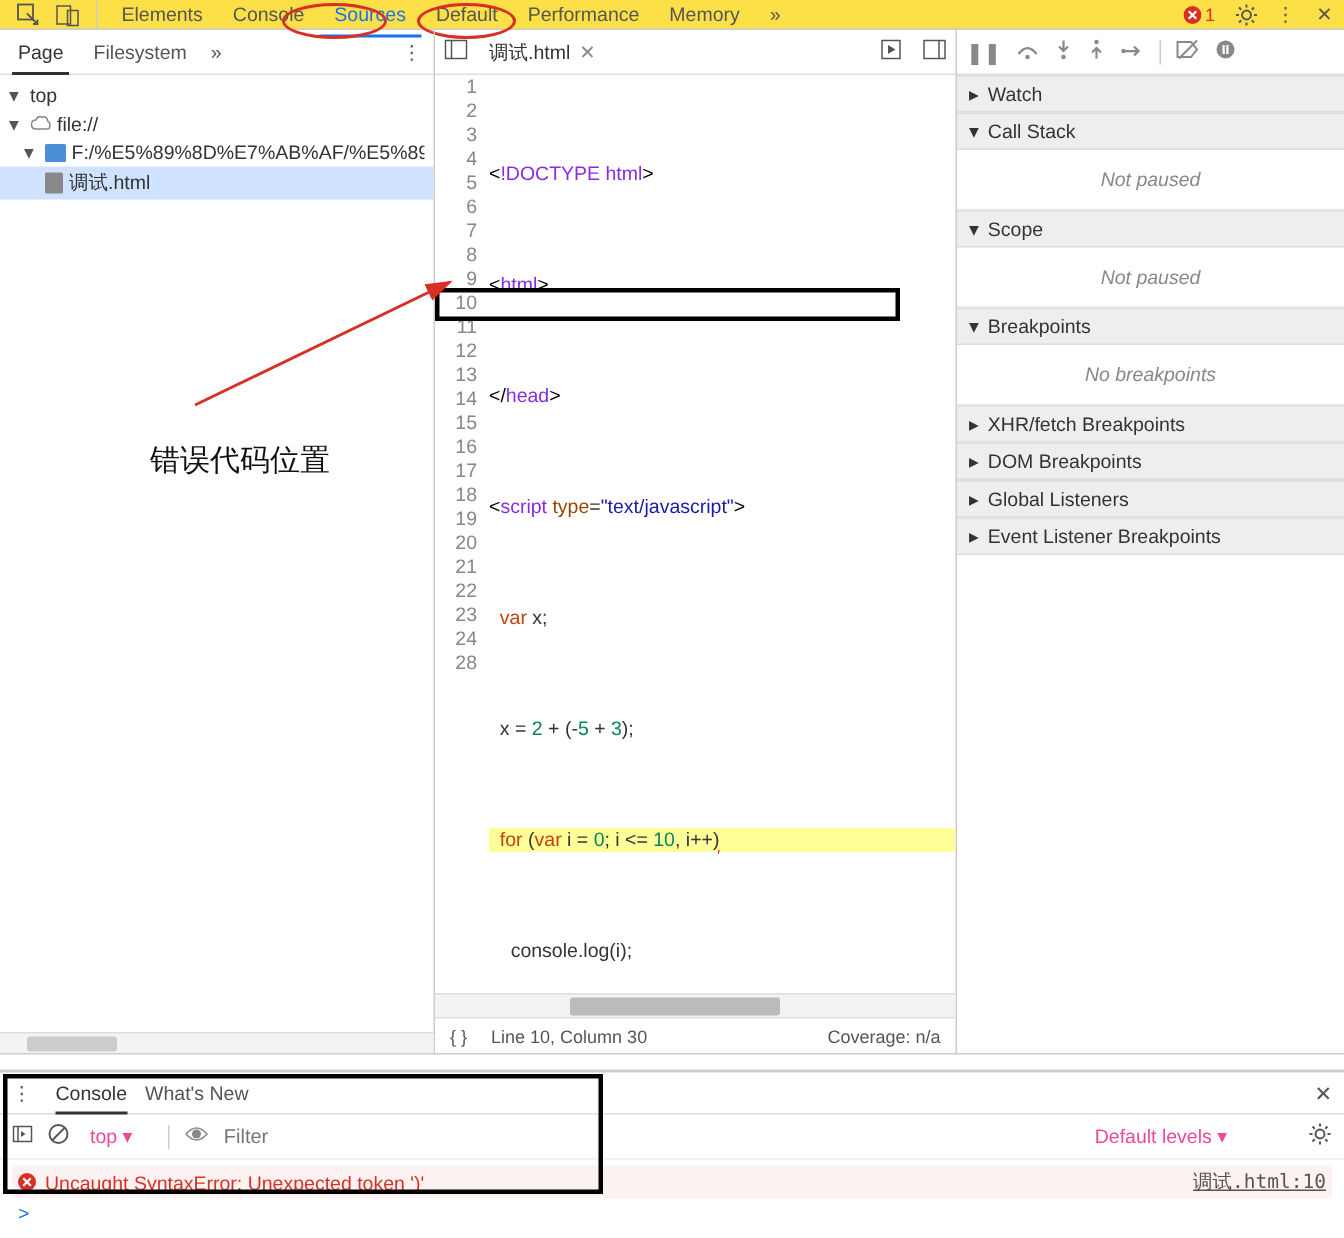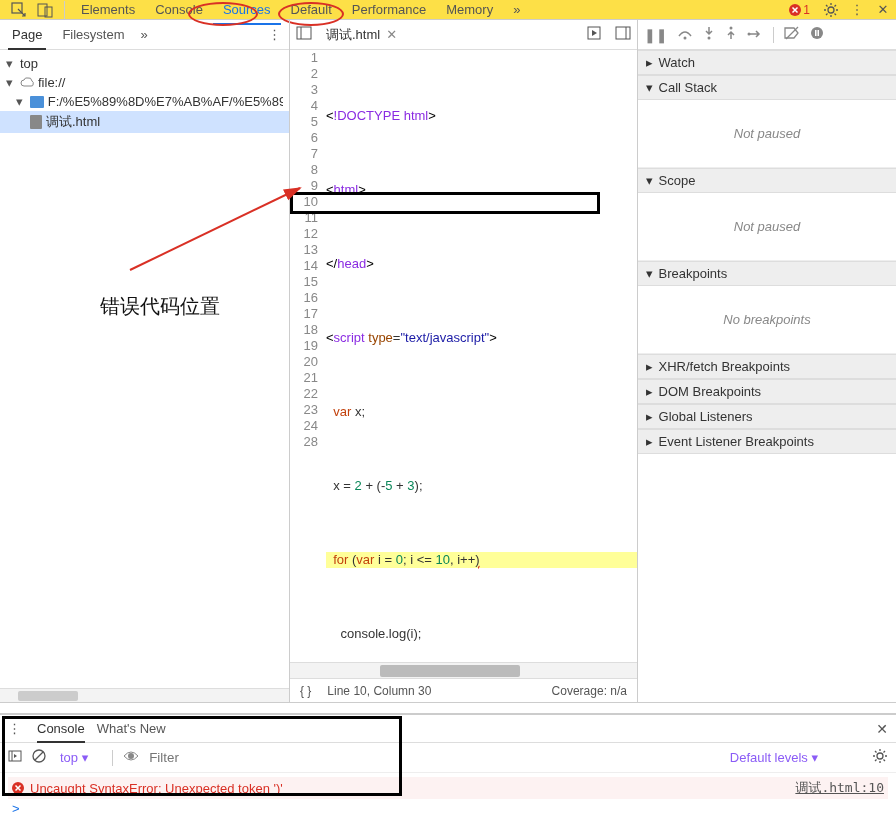--- a/index.html
+++ b/index.html
@@ -62,36 +62,36 @@
 .status-bar { height: 24px; border-top: 1px solid #ddd; display: flex; align-items: center; padding: 0 10px; gap: 16px; color: #555; font-size: 12px; }
 .status-bar .sp { flex: 1; }
 .playbtn { color: #555; margin-left: auto; margin-right: 6px; }
 
 
 .right-pane { width: 258px; display: flex; flex-direction: column; }
 .debug-toolbar { height: 30px; border-bottom: 1px solid #ddd; display: flex; align-items: center; padding: 0 6px; gap: 10px; }
 .debug-toolbar .dti { color: #888; cursor: pointer; font-size: 14px; }
 .debug-toolbar .sep { width: 1px; height: 16px; background: #ccc; }
 .section-head { background: #eee; border-bottom: 1px solid #ddd; border-top: 1px solid #ddd; padding: 4px 8px; display: flex; align-items: center; gap: 6px; cursor: pointer; color: #333; }
-.section-body { padding: 26px 8px; color: #888; font-style: italic; text-align: center; border-bottom: 1px solid #eee; }
+.section-body { padding: 12px 8px; color: #888; font-style: italic; text-align: center; border-bottom: 1px solid #eee; }
 
 
 .arrow-svg { position: absolute; pointer-events: none; }
 
 
 .drawer { position: absolute; bottom: 0; left: 0; right: 0; height: 112px; border-top: 2px solid #ccc; background: #fff; }
 .drawer-tabs { height: 28px; border-bottom: 1px solid #ddd; display: flex; align-items: center; padding: 0 8px; gap: 12px; }
 .drawer-tabs .dt { height: 28px; line-height: 28px; color: #555; cursor: pointer; }
 .drawer-tabs .dt.active { color: #333; border-bottom: 2px solid #333; }
 .drawer-tabs .dots { cursor: pointer; color: #555; padding-right: 4px; }
 .drawer-tabs .spacer { flex: 1; }
 .drawer-tabs .close { cursor: pointer; color: #555; font-size: 14px; }
 .console-toolbar { height: 30px; border-bottom: 1px solid #eee; display: flex; align-items: center; padding: 0 8px; gap: 10px; }
 .console-toolbar .cti { color: #555; cursor: pointer; }
-.console-toolbar .sel { border: none; color: #8b5cf6; padding: 2px 14px 2px 4px; cursor: pointer; position: relative; }
+.console-toolbar .sel { border: none; color: #ec4899; padding: 2px 14px 2px 4px; cursor: pointer; position: relative; }
 .console-toolbar .filter { border: none; color: #888; outline: none; width: 120px; }
 .console-toolbar .sep { width: 1px; height: 16px; background: #ccc; }
 .console-body { padding: 4px 8px; font-family: Consolas, monospace; }
 .console-line { display: flex; align-items: center; gap: 6px; background: #fdf2f2; color: #d93025; padding: 2px 4px; }
 .console-line .src { margin-left: auto; color: #555; text-decoration: underline; cursor: pointer; font-family: Consolas, monospace; }
 .prompt { color: #1a73e8; padding: 2px 4px; }
 .highlight-box { position: absolute; border: 3px solid #000; pointer-events: none; }
 </style>
 </head>
 <body>

